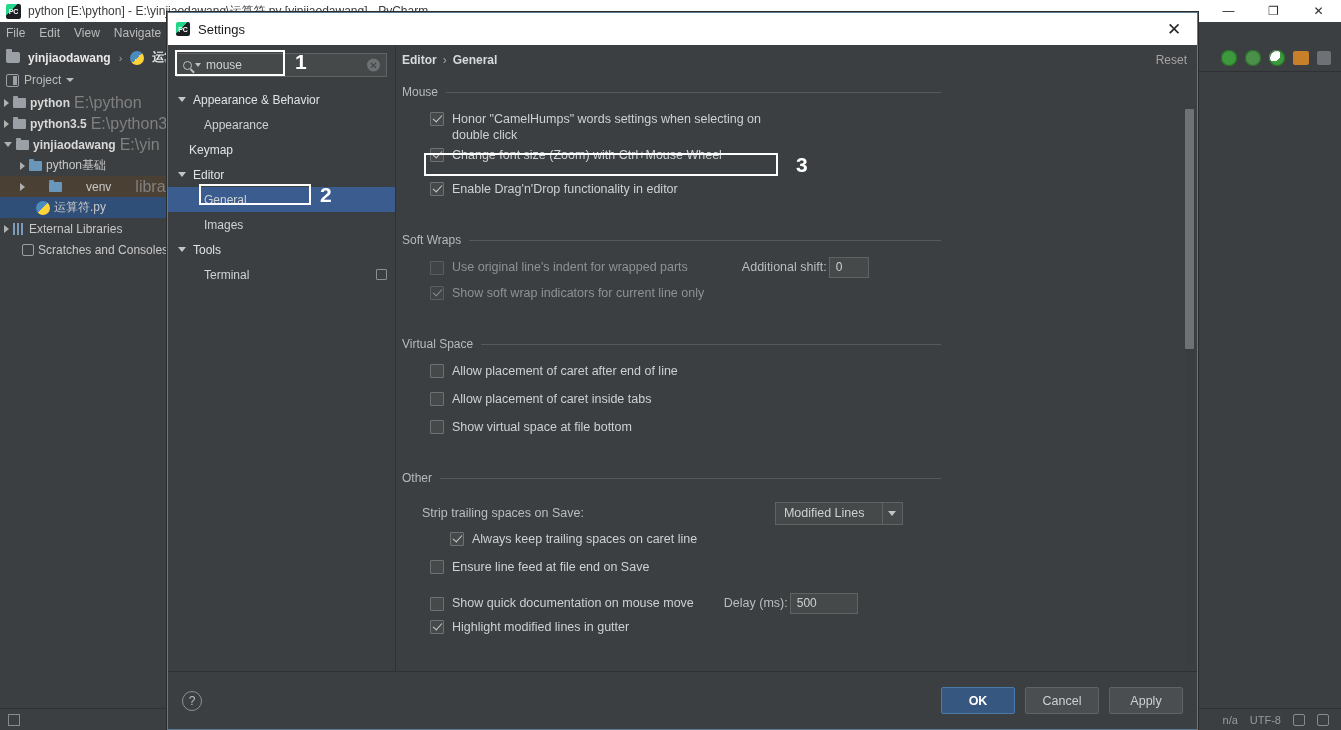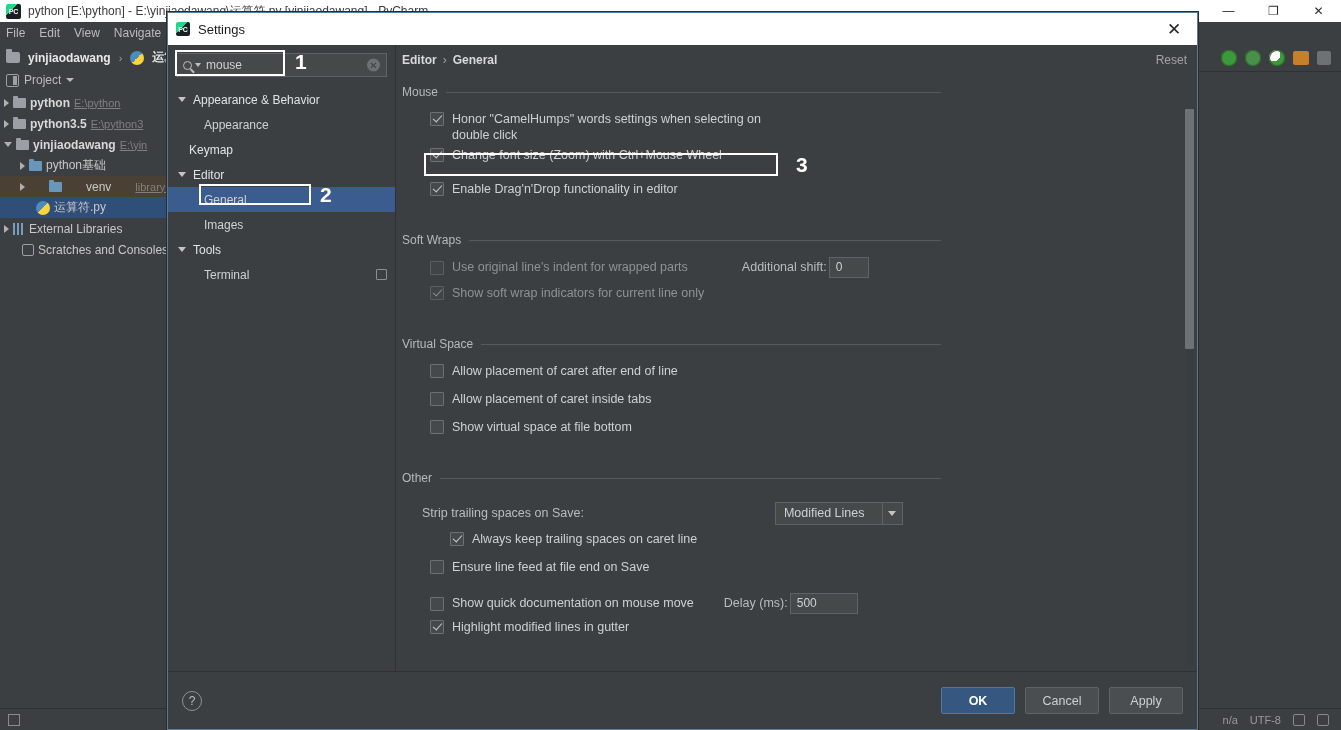--- a/index.html
+++ b/index.html
@@ -96,21 +96,21 @@
   .tree-row.hl  { background: #4b4034; gap: 24px; }
   .arrow-r { width:0;height:0;border-top:4px solid transparent;border-bottom:4px solid transparent;border-left:5px solid #b0b0b0; flex:none;}
   .arrow-d { width:0;height:0;border-left:4px solid transparent;border-right:4px solid transparent;border-top:5px solid #b0b0b0; flex:none;}
   .arrow-sp { width:5px; flex:none; }
   .fld { width:13px;height:10px;background:#9aa0a6;border-radius:1px;flex:none; position:relative;}
   .fld::before{content:"";position:absolute;top:-2px;left:0;width:5px;height:2px;background:#9aa0a6;border-radius:1px 1px 0 0;}
   .fld.blue { background:#6897bb; }
   .fld.blue::before{ background:#6897bb; }
   .t-name { color:#d8d8d8; font-weight: bold; }
   .t-name.plain { font-weight: normal; color:#c8c8c8; }
-  .t-path { color:#808080; font-weight: normal; font-size: 11px; text-decoration: underline; }
+  .t-path { color:#808080; font-weight: normal; font-size: 16px; }
   .lib-ico { width:12px;height:12px;flex:none;background:
       repeating-linear-gradient(90deg,#7a9bbd 0 2px, transparent 2px 4px); }
   .scratch-ico { width:12px;height:12px;flex:none;border:1px solid #9aa0a6;border-radius:2px; }
 
   .ide-statusbar {
     position: absolute; bottom: 0; left: 0; width: 1341px; height: 22px;
     background: #3c3f41; border-top: 1px solid #2f3133;
     display: flex; align-items: center; justify-content: flex-end; gap: 12px; padding-right: 12px;
   }
   .sb-text { font-size: 11px; color: #9a9a9a; }

